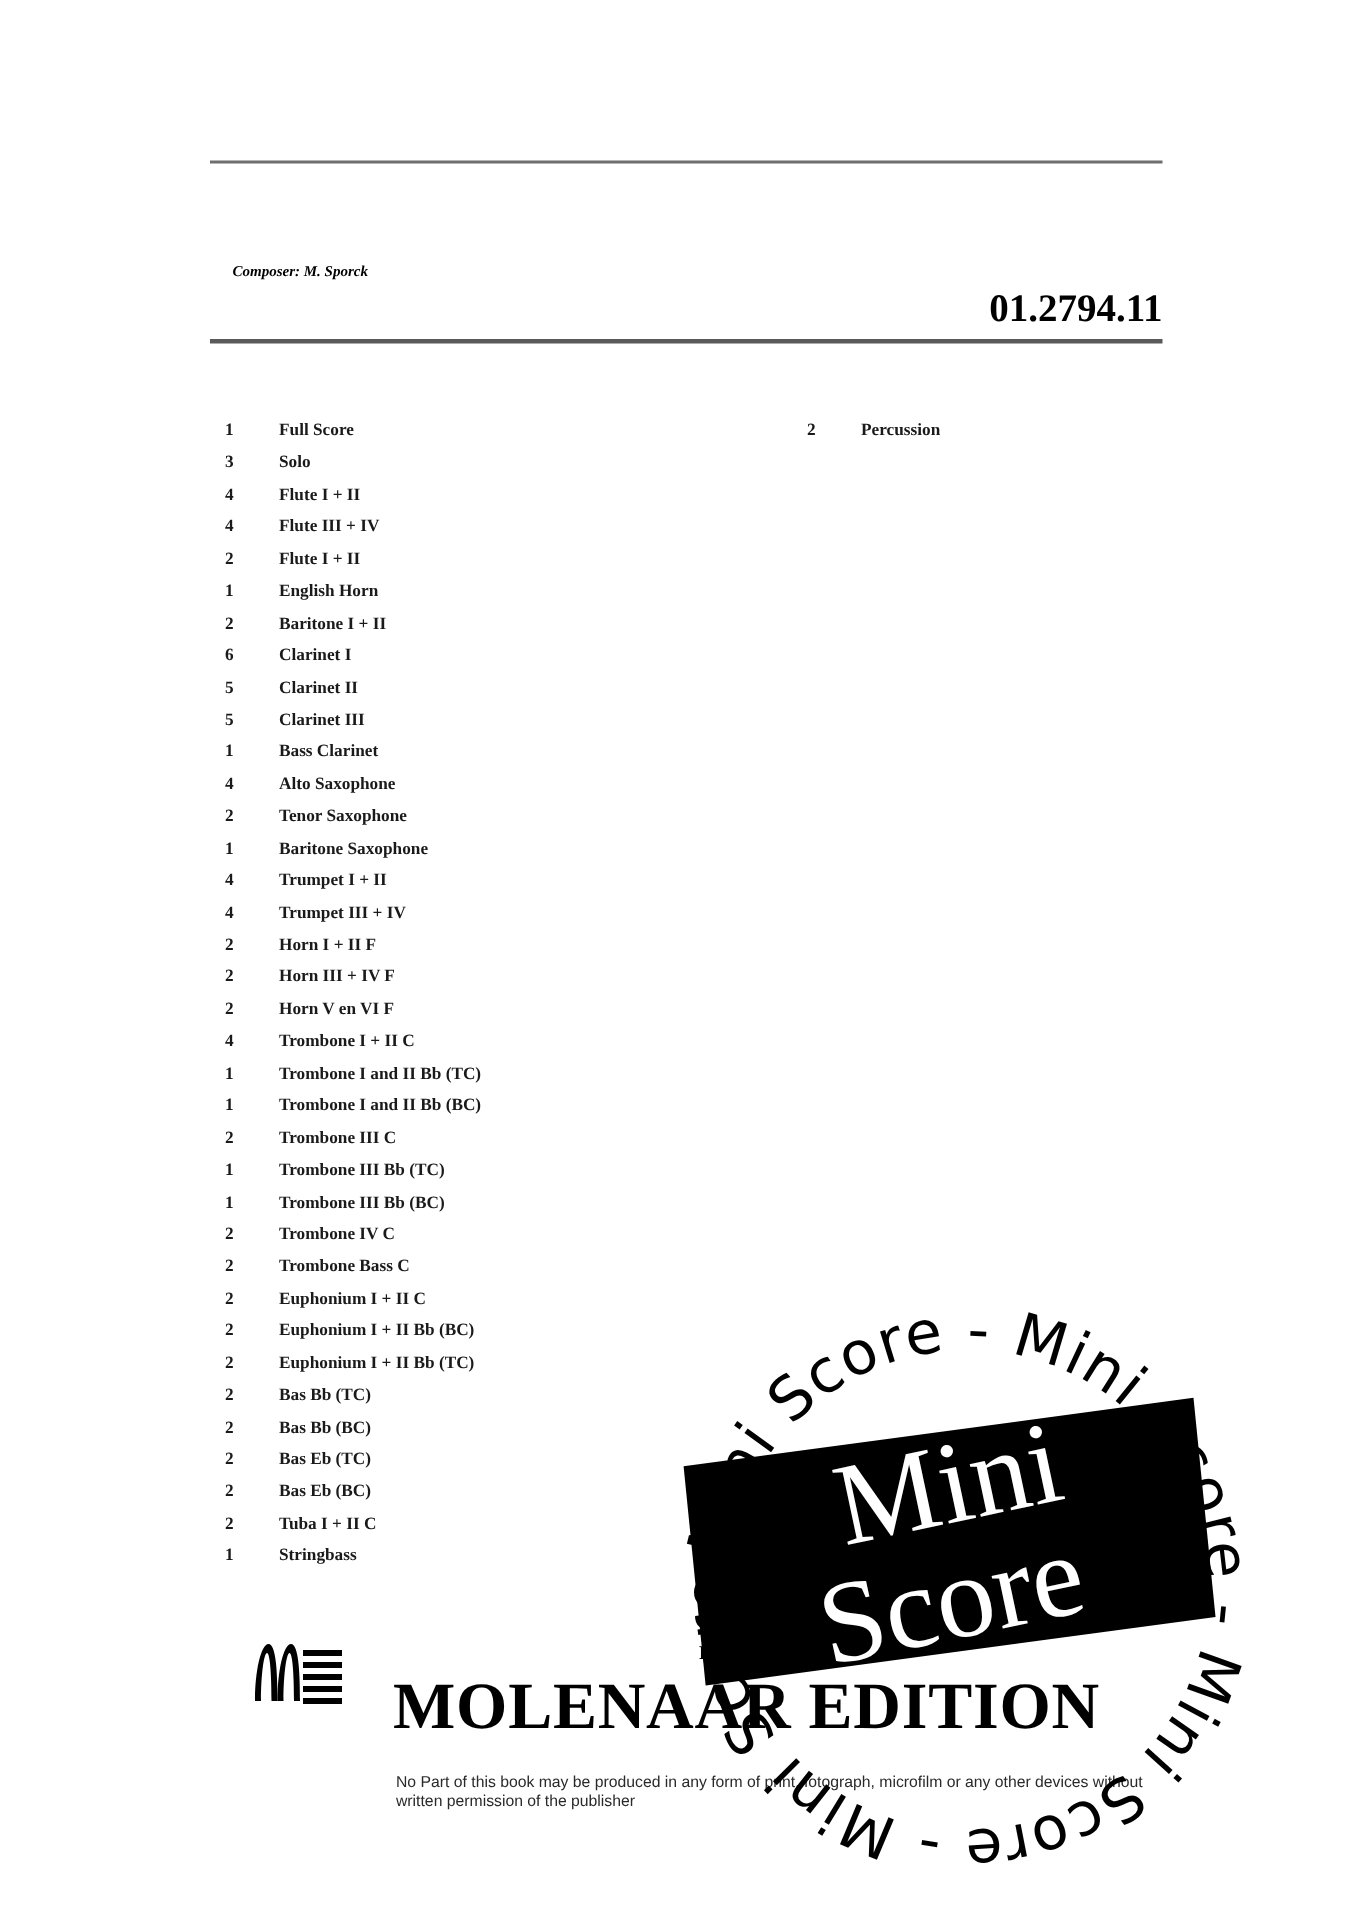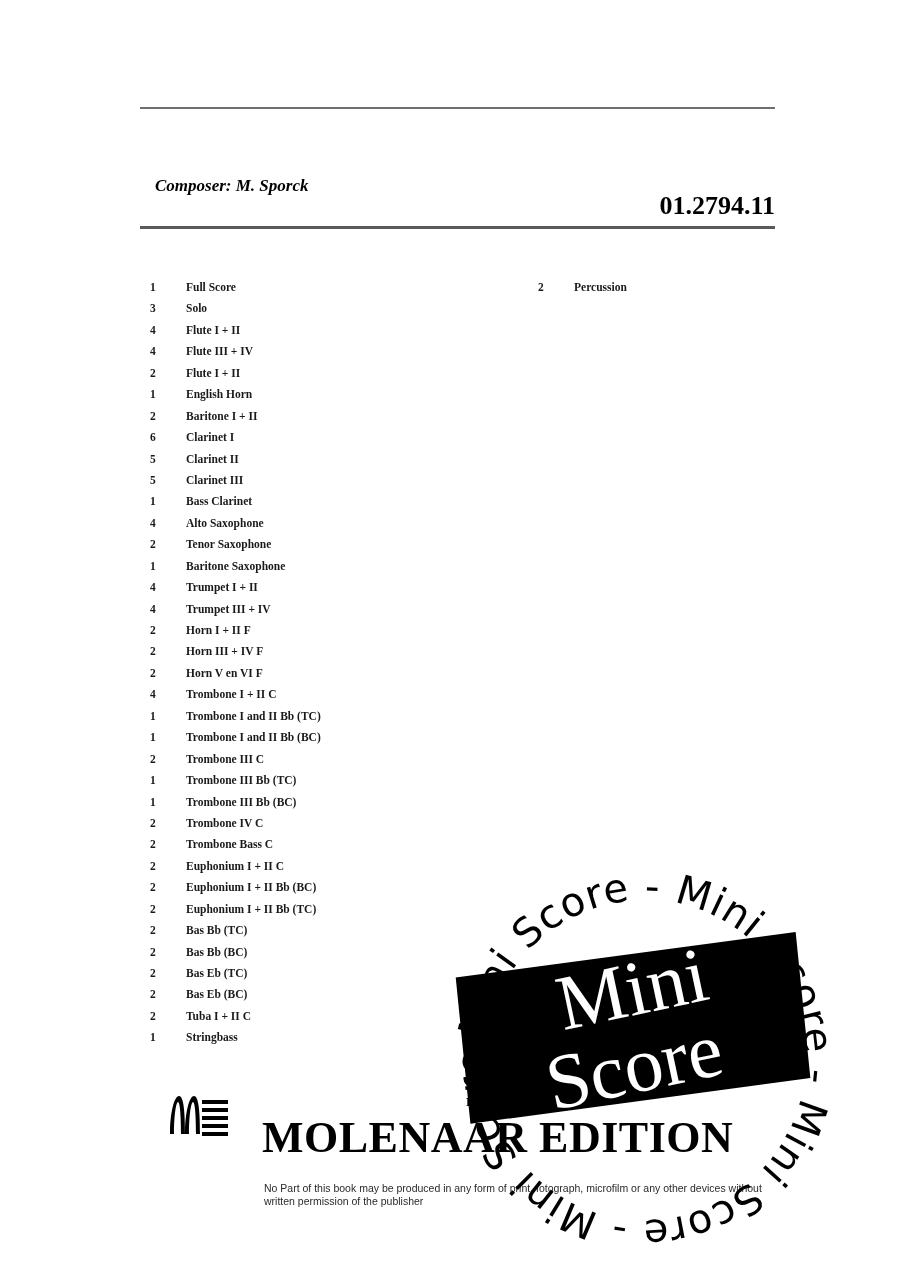--- a/index.html
+++ b/index.html
@@ -50,21 +50,21 @@
     white-space: nowrap;
   }
 
   .composer {
     position: absolute;
     left: 155px;
     top: 176px;
     font-family: "Liberation Serif", serif;
     font-weight: bold;
     font-style: italic;
-    font-size: 17px;
+    font-size: 10px;
     white-space: nowrap;
   }
 
   .catalog {
     position: absolute;
     left: 775px;
     top: 191px;
     transform: translateX(-100%);
     font-family: "Liberation Serif", serif;
     font-weight: bold;

